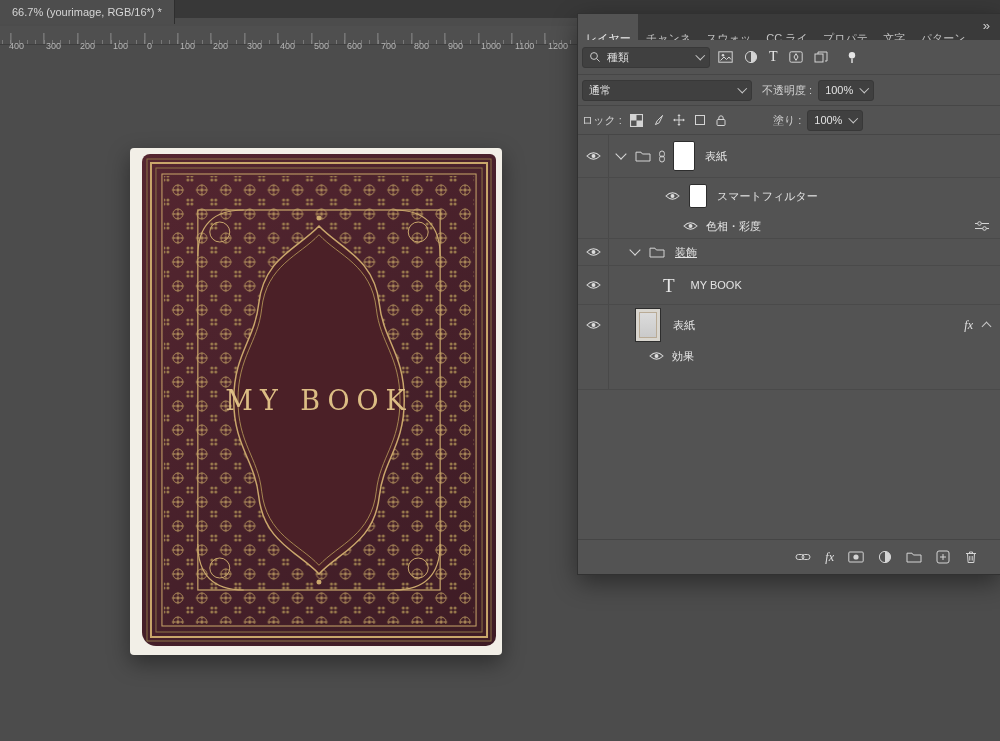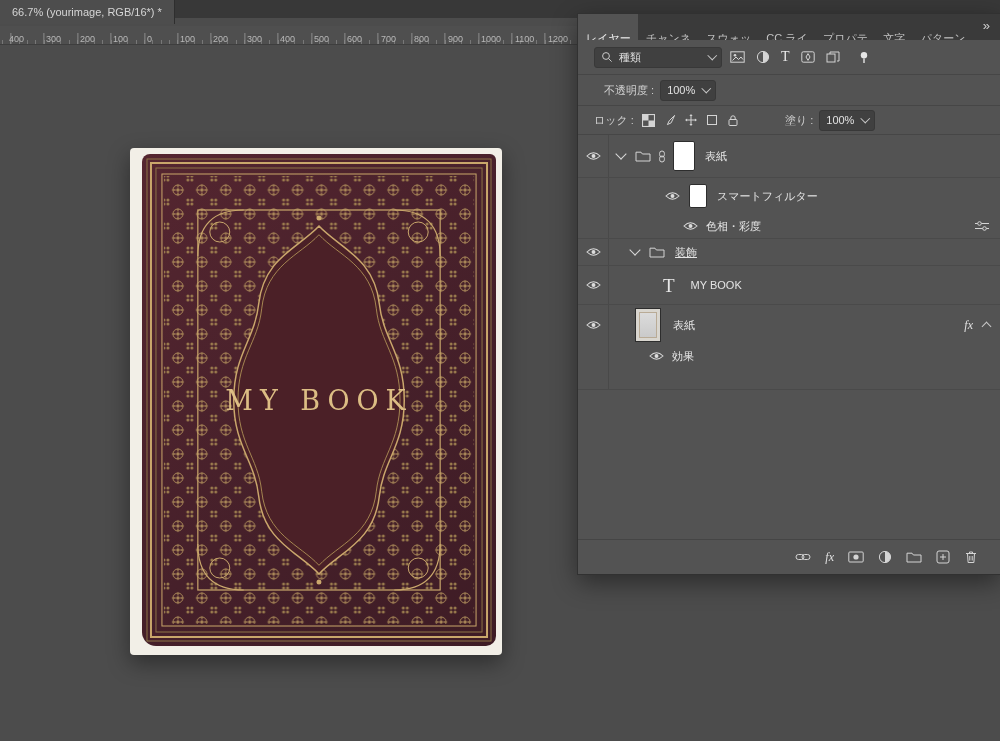--- a/index.html
+++ b/index.html
@@ -7,37 +7,37 @@
        font-family:"Liberation Sans","DejaVu Sans",sans-serif;color:#d8d8d8;-webkit-font-smoothing:antialiased;}
   .topbar{position:absolute;left:0;top:0;width:100%;height:18px;background:#383838;}
   .doc-tab{position:absolute;left:0;top:0;height:24px;line-height:24px;padding:0 12px;background:#4d4d4d;
            color:#d5d5d5;font-size:11px;border-right:1px solid #2e2e2e;white-space:nowrap;}
   
   .ruler{position:absolute;left:0;top:26px;width:100%;height:18px;background:#4f4f4f;border-bottom:1px solid #3e3e3e;z-index:1;}
   .ruler::before{content:"";position:absolute;left:0;right:0;bottom:0;height:4px;
       background:repeating-linear-gradient(to right,#777 0 1px,transparent 1px 8.35px);background-position:2px 0;}
   .ruler::after{content:"";position:absolute;left:0;right:0;bottom:0;height:11px;
       background:repeating-linear-gradient(to right,#8b8b8b 0 1px,transparent 1px 33.4px);background-position:10.4px 0;}
-  .rl{position:absolute;top:8px;font-size:9px;color:#b8b8b8;z-index:2;}
+  .rl{position:absolute;top:15px;font-size:9px;color:#b8b8b8;z-index:2;}
   
   .canvas{position:absolute;left:0;top:45px;width:1000px;height:696px;background:#4c4c4c;}
   .book{position:absolute;left:130px;top:103px;width:372px;height:507px;background:#f2efe7;border-radius:4px;
         box-shadow:0 8px 22px rgba(0,0,0,.4);}
   .cover{position:absolute;top:6px;right:6px;bottom:9px;left:12px;border-radius:8px 6px 10px 14px;overflow:hidden;
          background:linear-gradient(135deg,#552630,#46202a 55%,#3e1c25);}
   .cover svg{position:absolute;left:0;top:0;width:100%;height:100%;}
   
   .panel{position:absolute;left:578px;top:14px;width:422px;height:560px;z-index:5;background:#535353;
          box-shadow:0 0 0 1px #313131,0 8px 24px rgba(0,0,0,.45);font-size:11px;}
   .ptabs{height:26px;display:flex;align-items:stretch;background:#3a3a3a;border-bottom:1px solid #2f2f2f;overflow:hidden;}
   .ptab{padding:11px 8px;line-height:26px;color:#c4c4c4;white-space:nowrap;flex:0 1 auto;overflow:hidden;}
   .ptab.active{background:#535353;color:#ececec;}
   .ptab-more{margin-left:auto;padding:0 10px;line-height:24px;color:#cfcfcf;font-size:13px;}
   .pbody{position:absolute;top:26px;left:0;right:0;bottom:0;display:flex;flex-direction:column;background:#535353;}
-  .prow{display:flex;align-items:center;padding:0 16px;border-bottom:1px solid #464646;flex:none;}
+  .prow{display:flex;align-items:center;padding:0 4px;border-bottom:1px solid #464646;flex:none;}
   .search-row{height:34px;gap:8px;}
   .blend-row{height:30px;}
   .lock-row{height:28px;}
   .box{height:21px;background:#404040;border:1px solid #383838;border-radius:3px;display:flex;align-items:center;
        padding:0 6px;gap:6px;color:#e2e2e2;box-sizing:border-box;}
   .search-box{width:128px;}
   .blend-box{width:170px;justify-content:space-between;}
   .val-box{width:56px;justify-content:space-between;}
   .lbl{color:#cfcfcf;white-space:nowrap;}
   .cdn{width:5.5px;height:5.5px;border-right:1.3px solid #c9c9c9;border-bottom:1.3px solid #c9c9c9;
@@ -269,20 +269,24 @@
         <svg width="14" height="12">
             <use href="#lyrs"></use>
           </svg>
         <svg width="10" height="13" style="margin-left:8px">
             <use href="#pin"></use>
           </svg>
       </div>
     </div>
 
     <div class="prow blend-row">
+      <div class="box blend-box">
+        <span>通常</span>
+        <span class="cdn"></span>
+      </div>
       <span class="lbl" style="margin-left:10px">不透明度 :</span>
       <div class="box val-box" style="margin-left:6px">
         <span>100%</span>
         <span class="cdn"></span>
       </div>
     </div>
 
     <div class="prow lock-row">
       <span class="lbl">ロック :</span>
       <div class="lockicons">

